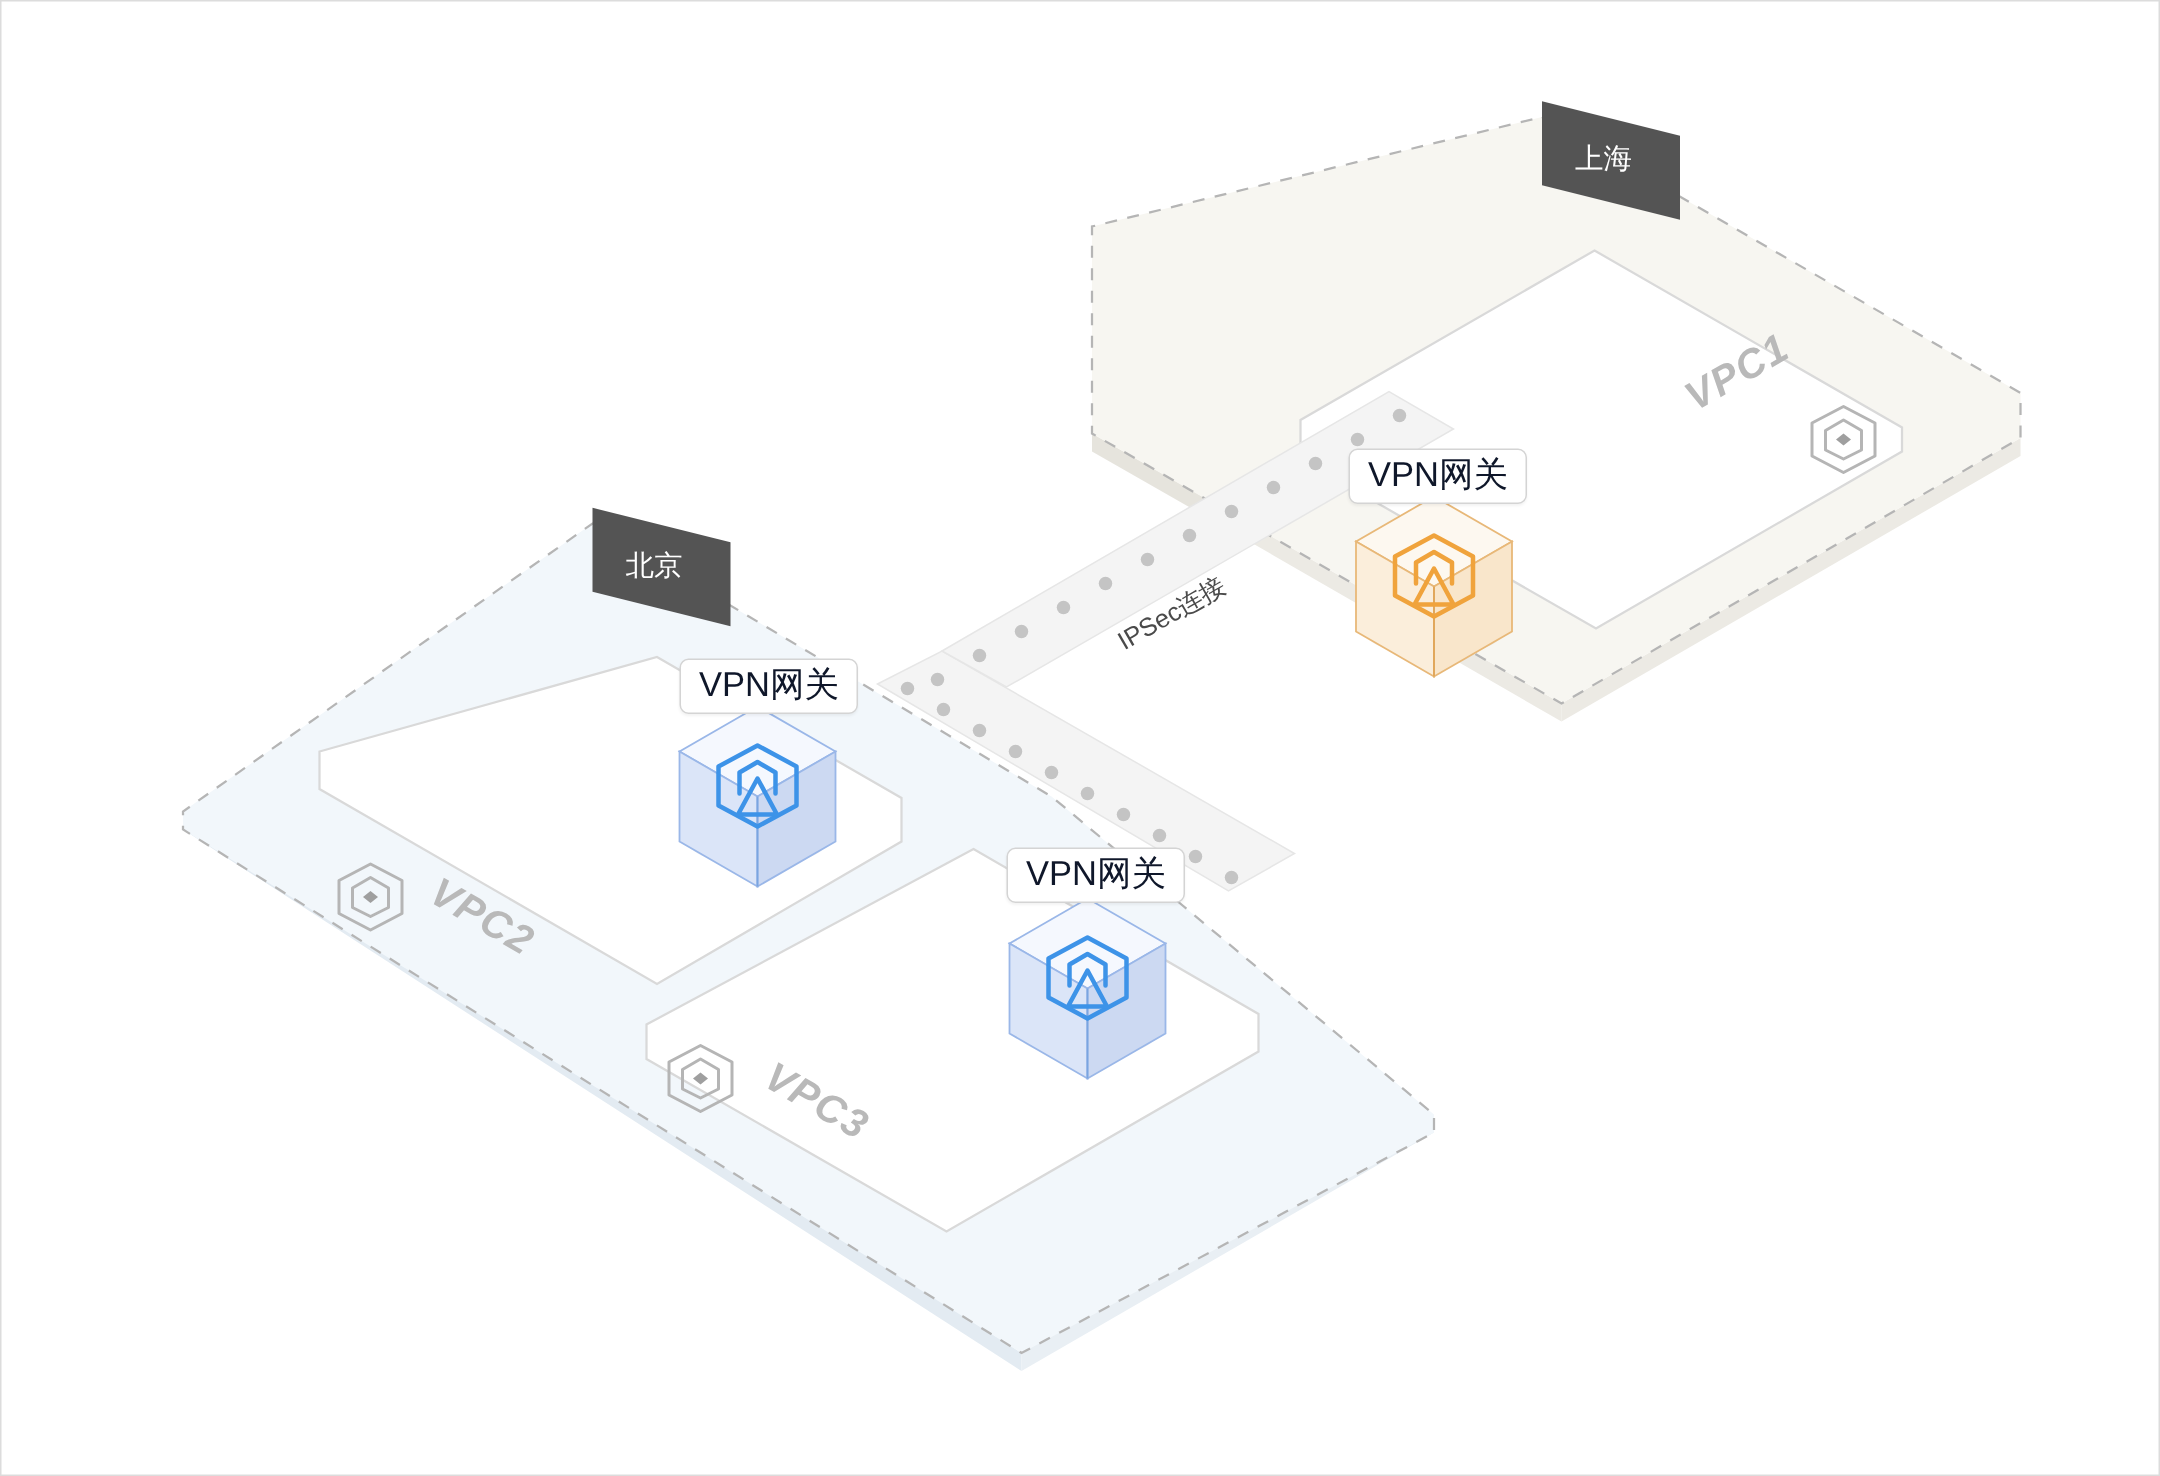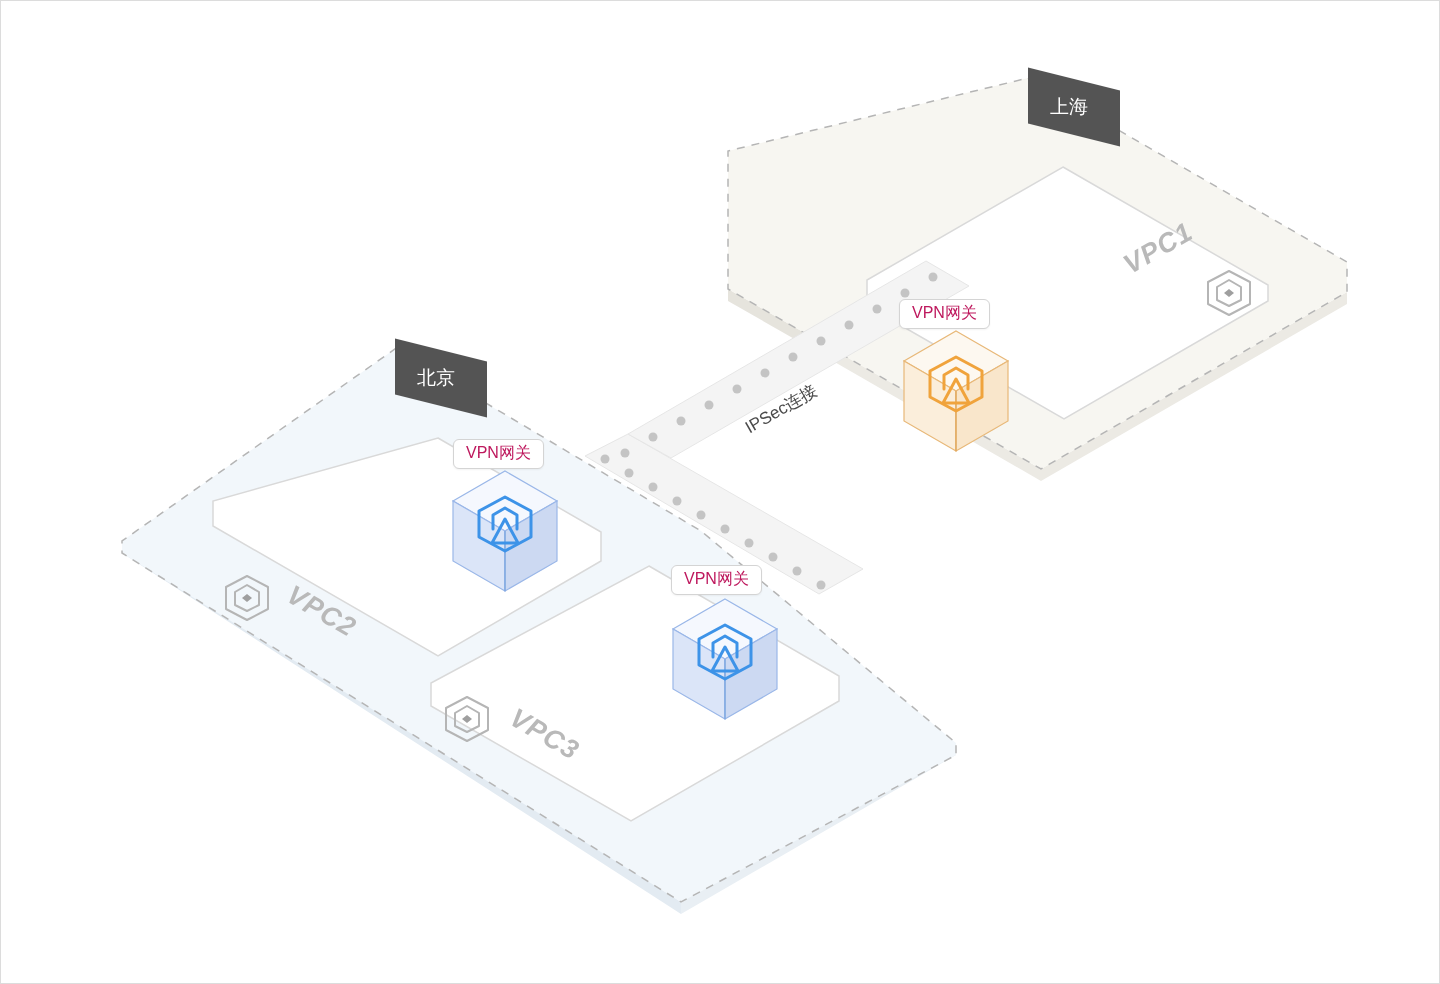--- a/index.html
+++ b/index.html
@@ -26,23 +26,23 @@
     inset: 0;
     width: 1440px;
     height: 984px;
   }
   .lbl-pill {
     position: absolute;
     background: #ffffff;
     border: 1px solid #d4d4d4;
     border-radius: 6px;
     padding: 5px 12px 7px 12px;
-    font-size: 16px;
+    font-size: 23px;
     line-height: 1;
-    color: #be185d;
+    color: #0f172a;
     white-space: nowrap;
     box-shadow: 0 1px 2px rgba(0,0,0,0.05);
     font-family: "Liberation Sans", "DejaVu Sans", sans-serif;
   }
   .region-tag {
     position: absolute;
     color: #ffffff;
     font-size: 19px;
     line-height: 1;
     white-space: nowrap;

